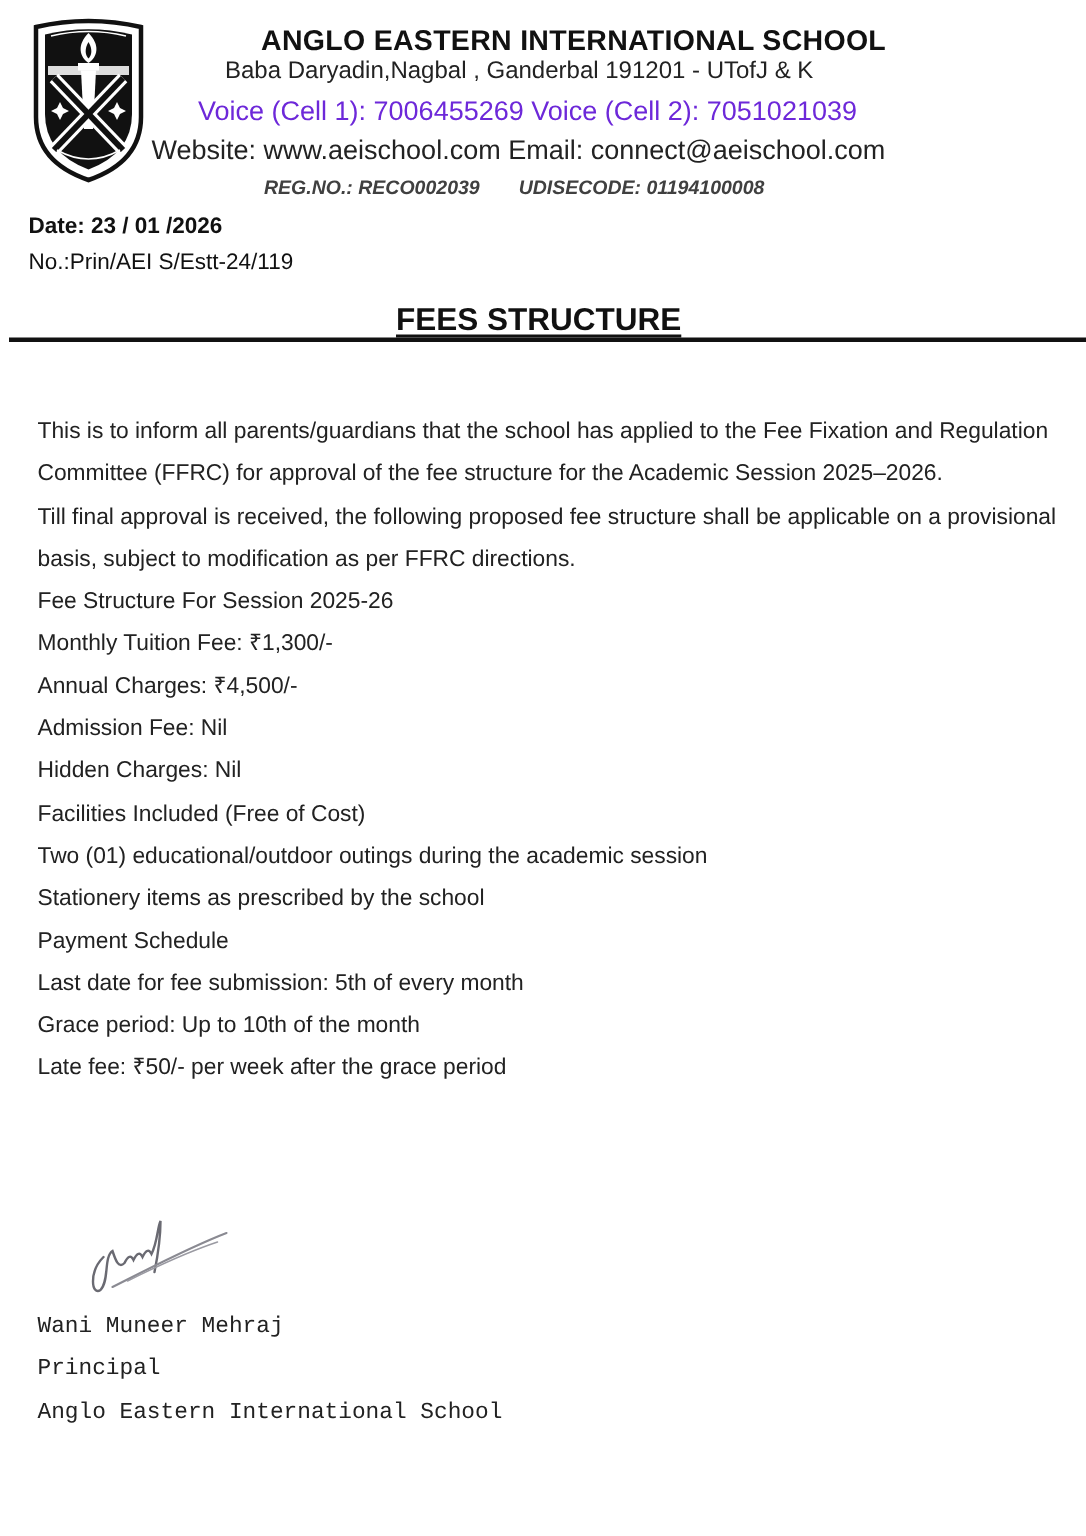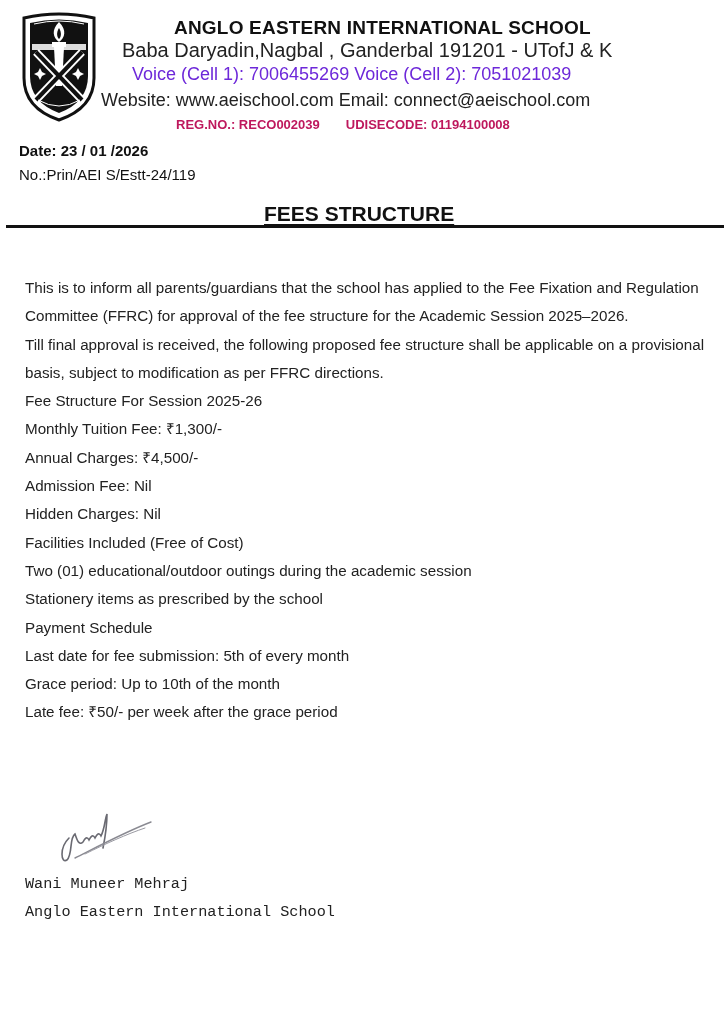--- a/index.html
+++ b/index.html
@@ -2,24 +2,24 @@
 <html><head>
   <meta charset="utf-8">
   <style>
     html, body { margin: 0; padding: 0; background: #ffffff; }
     body { width: 724px; height: 1024px; position: relative; overflow: hidden; color: #111; font-family: "Liberation Sans", sans-serif; }
 
     .logo { position: absolute; left: 18px; top: 8px; width: 82px; height: 114px; }
 
     .header { position: absolute; left: 0; top: 0; width: 724px; }
     .school-name { position: absolute; left: 174px; top: 17px; font-size: 19px; font-weight: bold; letter-spacing: 0.2px; color: #111; white-space: nowrap; }
-    .addr { position: absolute; left: 122px; top: 39px; font-size: 20px; color: #222; white-space: nowrap; }
+    .addr { position: absolute; left: 150px; top: 39px; font-size: 16px; color: #222; white-space: nowrap; }
     .voice { position: absolute; left: 132px; top: 64px; font-size: 18px; color: #6d28d9; white-space: nowrap; }
     .web { position: absolute; left: 101px; top: 90px; font-size: 18px; color: #222; white-space: nowrap; }
-    .reg { position: absolute; left: 176px; top: 117px; font-size: 13px; font-weight: bold; color: #be185d; white-space: nowrap; }
+    .reg { position: absolute; left: 176px; top: 117px; font-size: 13px; font-weight: bold; color: #404040; white-space: nowrap; font-style: italic; }
     .reg span + span { margin-left: 26px; }
 
     .date { position: absolute; left: 19px; top: 142px; font-size: 15px; font-weight: bold; white-space: nowrap; }
     .refno { position: absolute; left: 19px; top: 166px; font-size: 15px; font-weight: normal; white-space: nowrap; }
 
     .title { position: absolute; left: 264px; top: 202px; font-size: 21px; font-weight: bold; text-decoration: underline; text-decoration-thickness: 2px; text-underline-offset: 3px; white-space: nowrap; }
     .rule { position: absolute; left: 6px; top: 225px; width: 718px; height: 3px; background: #111; }
 
     .body { position: absolute; left: 25px; top: 274px; width: 680px; font-size: 15.2px; color: #222; line-height: 28.3px; }
     .body p { margin: 0; }
@@ -83,14 +83,15 @@
 </div>
 
 <svg class="sig" viewBox="0 0 100 60">
   <path d="M14 30 C4 40 6 56 12 52 C18 46 14 30 20 26 C22 32 24 38 28 34 C30 30 32 28 34 32 C36 28 38 26 40 30 C42 26 44 24 46 28 C50 20 50 10 52 6 C52 16 50 30 48 40" fill="none" stroke="#6a6a72" stroke-width="1.6" stroke-linecap="round"></path>
   <path d="M20 50 C40 40 70 24 96 14" fill="none" stroke="#8a8a92" stroke-width="1.4" stroke-linecap="round"></path>
   <path d="M30 46 C50 36 72 26 90 20" fill="none" stroke="#9a9aa2" stroke-width="1" stroke-linecap="round"></path>
 </svg>
 
 <div class="signoff">
   <div>Wani Muneer Mehraj</div>
+  <div>Principal</div>
   <div>Anglo Eastern International School</div>
 </div>
 
 </body></html>

